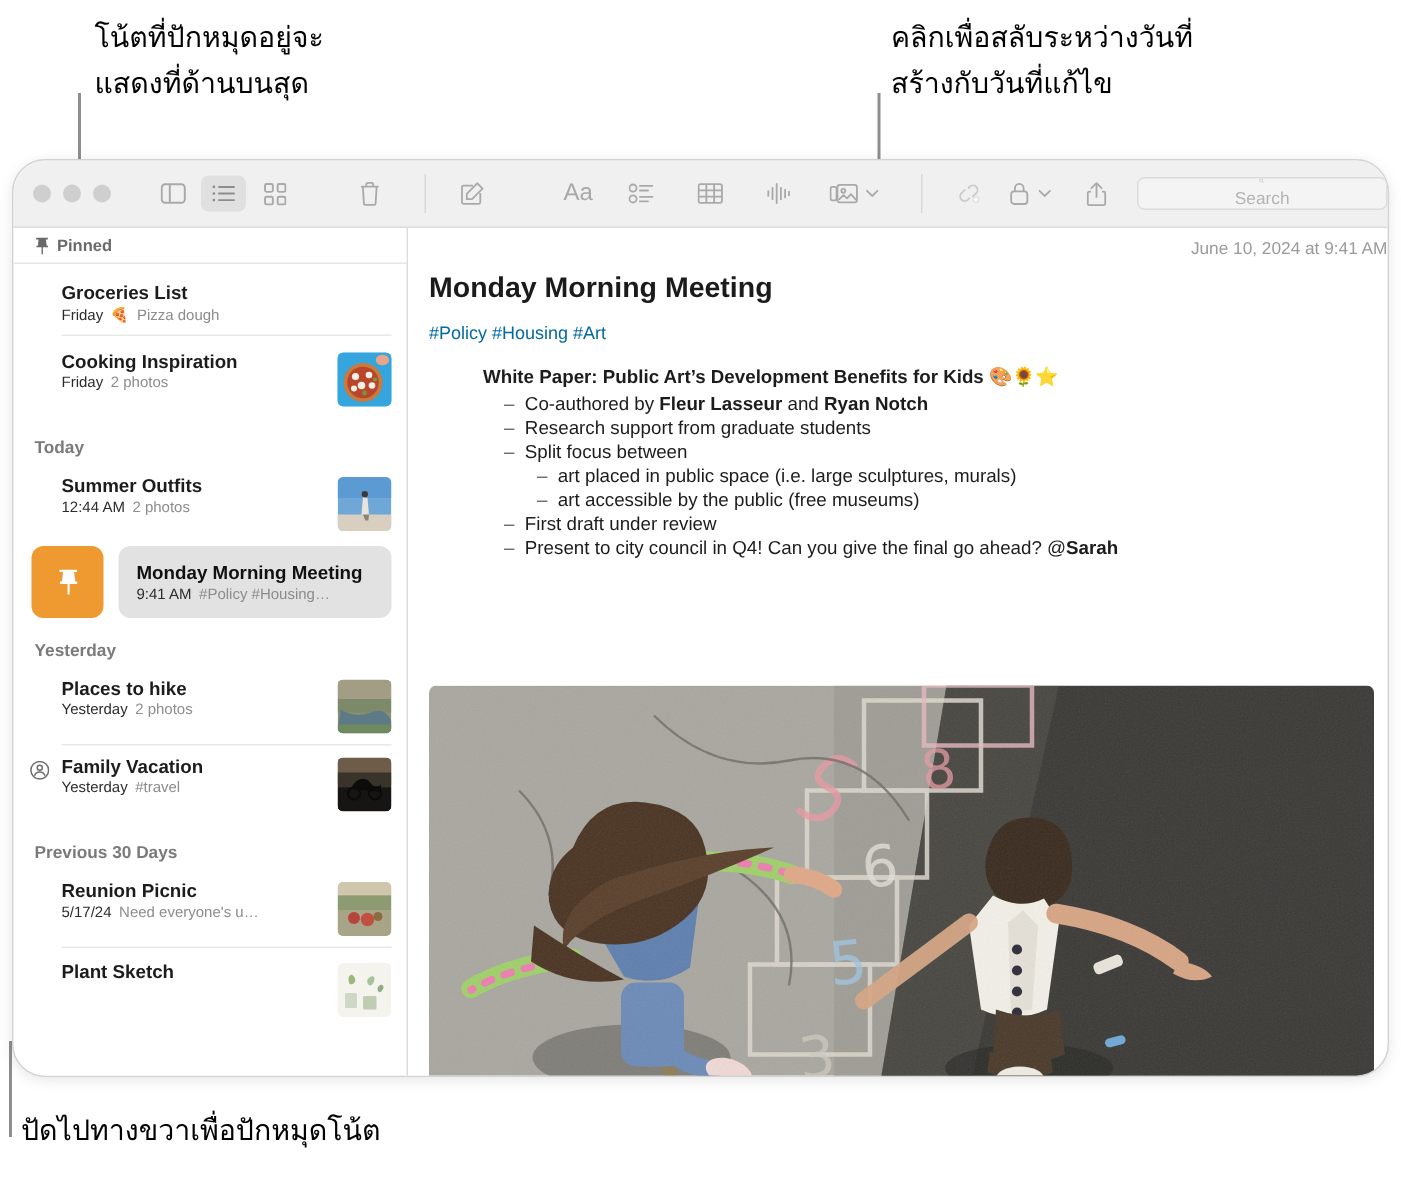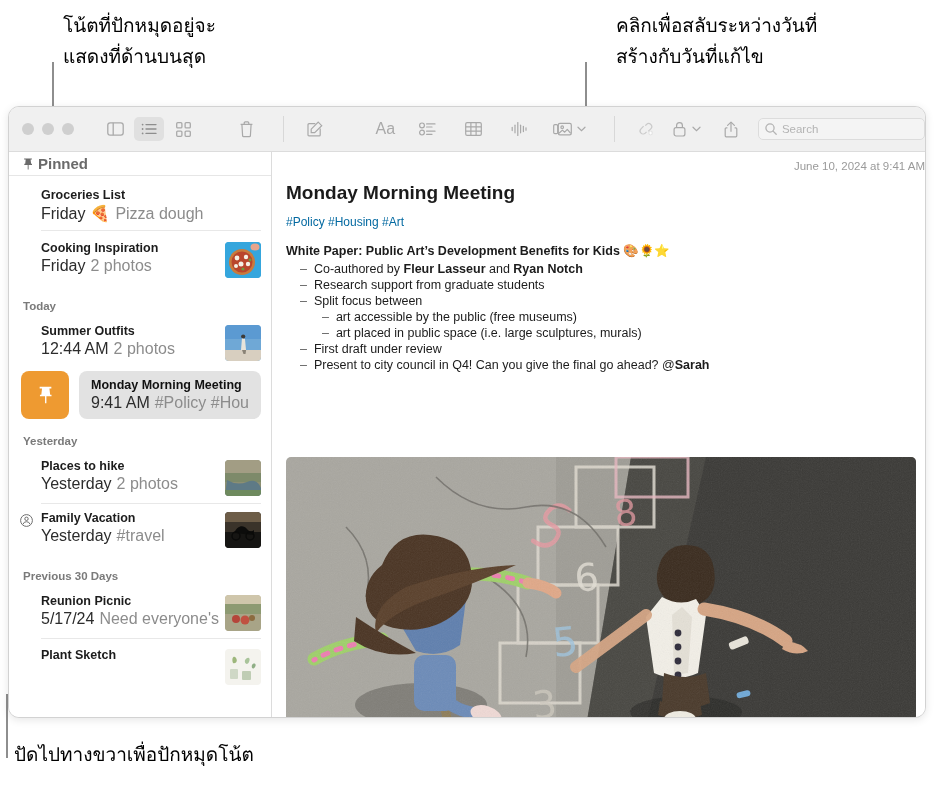--- a/index.html
+++ b/index.html
@@ -26,21 +26,21 @@
     background: #8e8e8e;
   }
 
   
   #window {
     position: absolute;
     left: 8px; top: 106px;
     width: 918px; height: 612px;
     background: #ffffff;
     border: 1px solid #d2d2d2;
-    border-radius: 11px;
+    border-radius: 22px;
     overflow: hidden;
     box-shadow: 0 2px 9px rgba(0,0,0,0.10);
   }
 
   
   #toolbar {
     position: relative;
     height: 45px;
     background: #f0f0f0;
     border-bottom: 1px solid #dcdcdc;
@@ -82,21 +82,21 @@
     background: #ffffff;
     position: relative;
     overflow: hidden;
   }
   .section-pinned {
     height: 24px;
     display: flex; align-items: center; gap: 5px;
     padding-left: 14px;
     background: #ffffff;
     border-bottom: 1px solid #e6e6e6;
-    font-size: 15px; font-weight: bold; color: #6a6a6a;
+    font-size: 11px; font-weight: bold; color: #6a6a6a;
   }
   .section-hdr {
     padding: 14px 0 5px 14px;
     font-size: 11.5px; font-weight: bold; color: #7a7a7a;
   }
   .note-row {
     position: relative;
     display: flex; align-items: flex-start;
     padding: 7px 10px 8px 32px;
     min-height: 46px;
@@ -105,21 +105,21 @@
     position: absolute; left: 32px; right: 10px; bottom: 0;
     height: 1px; background: #e8e8e8;
   }
   .note-main { flex: 1; min-width: 0; }
   .note-title {
     font-size: 12.5px; font-weight: bold; color: #1c1c1c;
     white-space: nowrap; overflow: hidden; text-overflow: ellipsis;
   }
   .note-sub {
     margin-top: 2px;
-    font-size: 16px; color: #8c8c8c;
+    font-size: 10px; color: #8c8c8c;
     display: flex; align-items: center; gap: 5px;
     white-space: nowrap; overflow: hidden;
   }
   .note-sub .date { color: #2c2c2c; }
   .thumb {
     width: 36px; height: 36px; border-radius: 4px;
     flex: none; margin-left: 6px; margin-top: 1px;
     background-size: cover; background-position: center;
     overflow: hidden; position: relative;
   }
@@ -160,20 +160,21 @@
   }
   #note-tags {
     margin: 11px 0 0 14px;
     font-size: 12px; color: #0369a1;
   }
   #note-body { margin: 14px 0 0 14px; }
   .b-line {
     font-size: 12.5px; color: #1c1c1c;
     line-height: 16px; padding: 0 0 0 0; margin-bottom: 0px;
     white-space: nowrap;
+    margin-left: 36px;
   }
   .b-line.h { font-weight: bold; margin-bottom: 2px; }
   .b-line.l1 { padding-left: 14px; }
   .b-line.l2 { padding-left: 36px; }
   .b-line .dash { color: #5a5a5a; }
   .b-line b { font-weight: bold; }
   .emoji { font-family: "DejaVu Sans", sans-serif; }
 
   #note-photo {
     position: absolute; left: 14px; top: 305px;
@@ -183,21 +184,21 @@
 </style>
 </head>
 <body>
 
 <div id="root">
 
   <div class="callout-text" style="left:63px; top:10px;">โน้ตที่ปักหมุดอยู่จะ
 แสดงที่ด้านบนสุด</div>
   <div class="callout-line" style="left:52px; top:62px; height:106px;"></div>
 
-  <div class="callout-text" style="left:616px; top:10px;">คลิกเพื่อสลับระหว่างวันที่
+  <div class="callout-text" style="left:594px; top:10px;">คลิกเพื่อสลับระหว่างวันที่
 สร้างกับวันที่แก้ไข</div>
   <div class="callout-line" style="left:585px; top:62px; height:106px;"></div>
 
   <div class="callout-text" style="left:14px; top:739px;">ปัดไปทางขวาเพื่อปักหมุดโน้ต</div>
   <div class="callout-line" style="left:6px; top:694px; height:64px;"></div>
 
   <div id="window">
 
     <div id="toolbar">
       <div class="traffic">
@@ -319,21 +320,21 @@
       </div>
 
       <div class="tb-btn" style="margin-left:18px;">
         <svg width="14" height="17" viewBox="0 0 14 17" fill="none" stroke="#a9a9a9" stroke-width="1.2">
           <path d="M7 1.2v9.6"></path>
           <path d="M3.6 4.4L7 1.1l3.4 3.3" stroke-linecap="round" stroke-linejoin="round"></path>
           <path d="M3.4 6.8H2.2a1 1 0 0 0-1 1v7a1 1 0 0 0 1 1h9.6a1 1 0 0 0 1-1v-7a1 1 0 0 0-1-1h-1.2"></path>
         </svg>
       </div>
 
-      <div id="search-box" style="margin-left:14px;">
+      <div id="search-box" style="margin-left:14px;flex-direction:column;">
         <svg width="12" height="12" viewBox="0 0 12 12" fill="none" stroke="#b4b4b4" stroke-width="1.3">
           <circle cx="5" cy="5" r="4.1"></circle>
           <line x1="8.1" y1="8.1" x2="11.2" y2="11.2" stroke-linecap="round"></line>
         </svg>
         <span class="ph">Search</span>
       </div>
     </div>
 
     <div id="body">
 
@@ -521,24 +522,24 @@
           <div class="b-line l1">
             <span class="dash">–&nbsp;&nbsp;</span><span>Co-authored by </span><b>Fleur Lasseur</b><span> and </span><b>Ryan Notch</b>
           </div>
           <div class="b-line l1">
             <span class="dash">–&nbsp;&nbsp;</span><span>Research support from graduate students</span>
           </div>
           <div class="b-line l1">
             <span class="dash">–&nbsp;&nbsp;</span><span>Split focus between</span>
           </div>
           <div class="b-line l2">
+            <span class="dash">–&nbsp;&nbsp;</span><span>art placed in public space (i.e. large sculptures, murals)</span>
+          </div>
+          <div class="b-line l2">
             <span class="dash">–&nbsp;&nbsp;</span><span>art accessible by the public (free museums)</span>
-          </div>
-          <div class="b-line l2">
-            <span class="dash">–&nbsp;&nbsp;</span><span>art placed in public space (i.e. large sculptures, murals)</span>
           </div>
           <div class="b-line l1">
             <span class="dash">–&nbsp;&nbsp;</span><span>First draft under review</span>
           </div>
           <div class="b-line l1">
             <span class="dash">–&nbsp;&nbsp;</span><span>Present to city council in Q4! Can you give the final go ahead? @</span><b>Sarah</b>
           </div>
         </div>
 
         <div id="note-photo">

